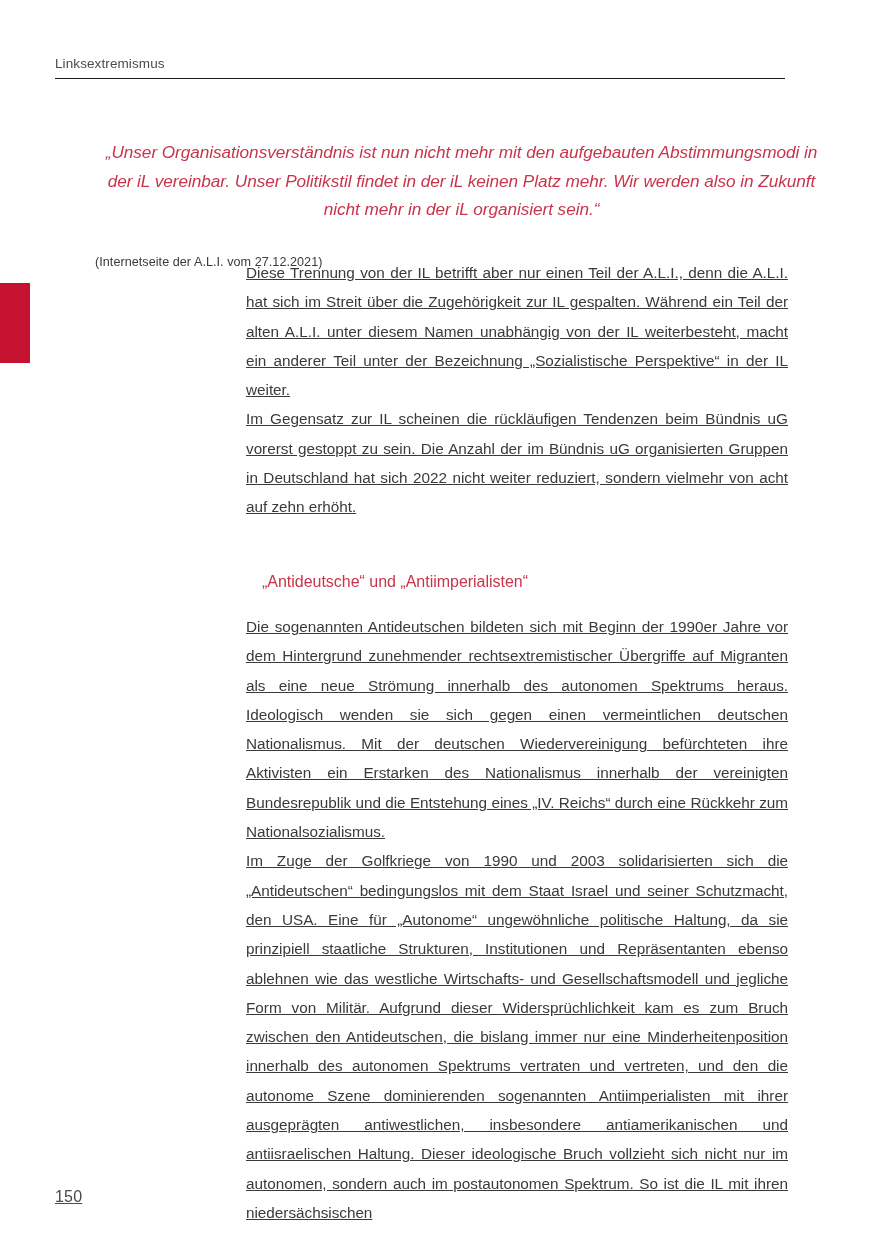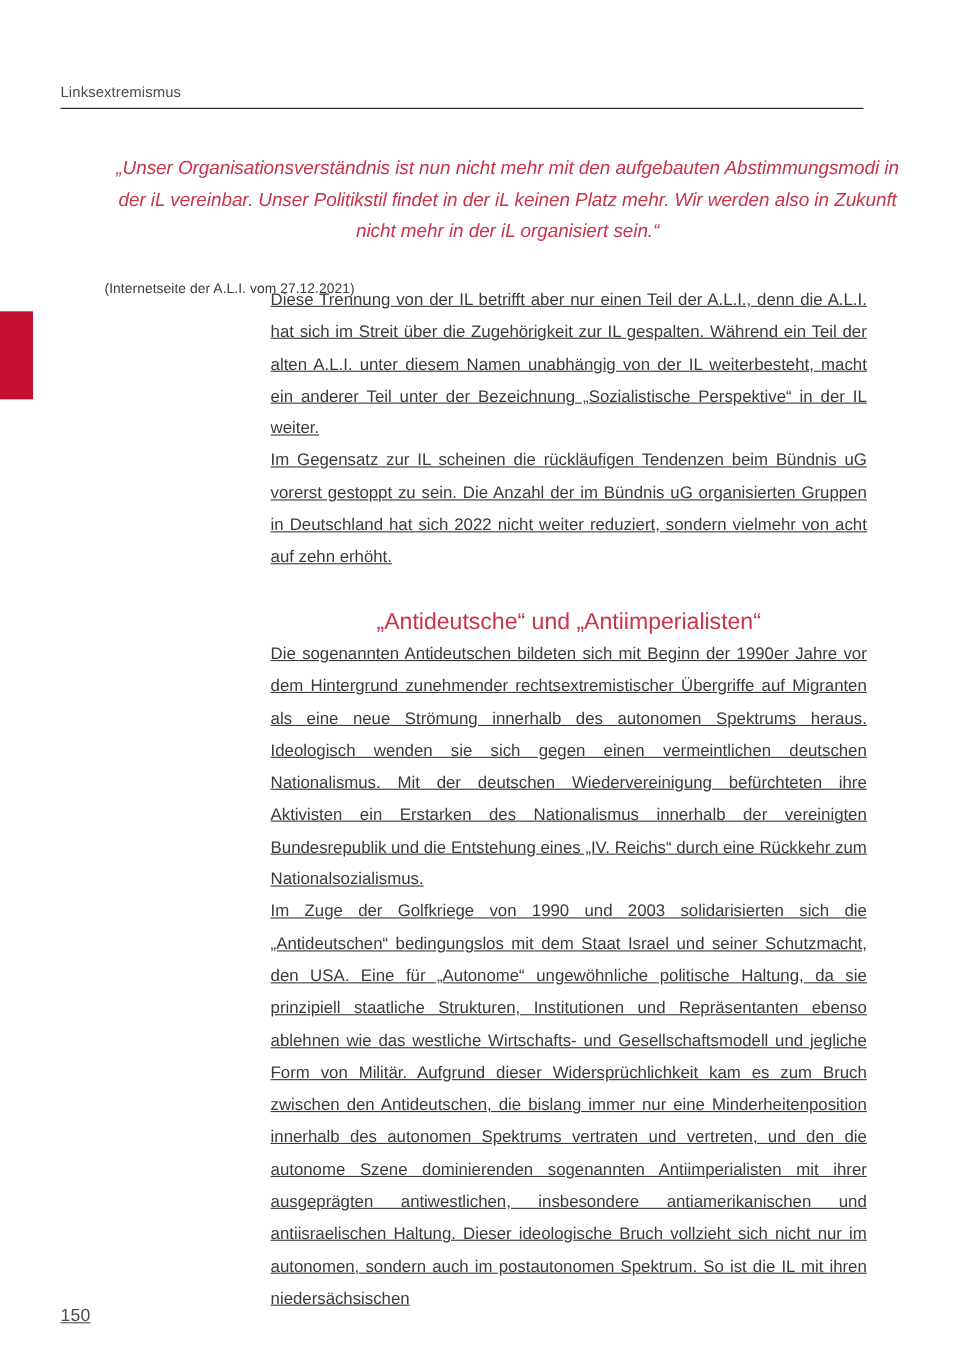--- a/index.html
+++ b/index.html
@@ -23,21 +23,20 @@
     inset: 0;
     background: #ffffff;
   }
 
   
   .running-head {
     position: absolute;
     left: 55px;
     top: 55px;
     width: 730px;
-    margin-top: 20px;
   }
   .running-head .rh-text {
     font-size: 13.5px;
     line-height: 18px;
     color: #4a4a4a;
     letter-spacing: 0.1px;
     padding-bottom: 5px;
     display: block;
   }
   .running-head .rh-rule {
@@ -101,26 +100,26 @@
     hyphens: manual;
     text-decoration: underline;
   }
   .column p.last-line-natural {
     text-align-last: left;
   }
   .column .spacer {
     height: 29px;
   }
   .column h2 {
-    margin: 0;
-    font-size: 21px;
+    margin: 16px;
+    font-size: 16px;
     line-height: 29.3px;
     font-weight: normal;
     color: #c8344c;
-    text-align: center;
+    text-align: left;
     letter-spacing: -0.02px;
   }
 
   
   .folio {
     position: absolute;
     left: 55px;
     top: 1188px;
     font-size: 16px;
     line-height: 18px;

